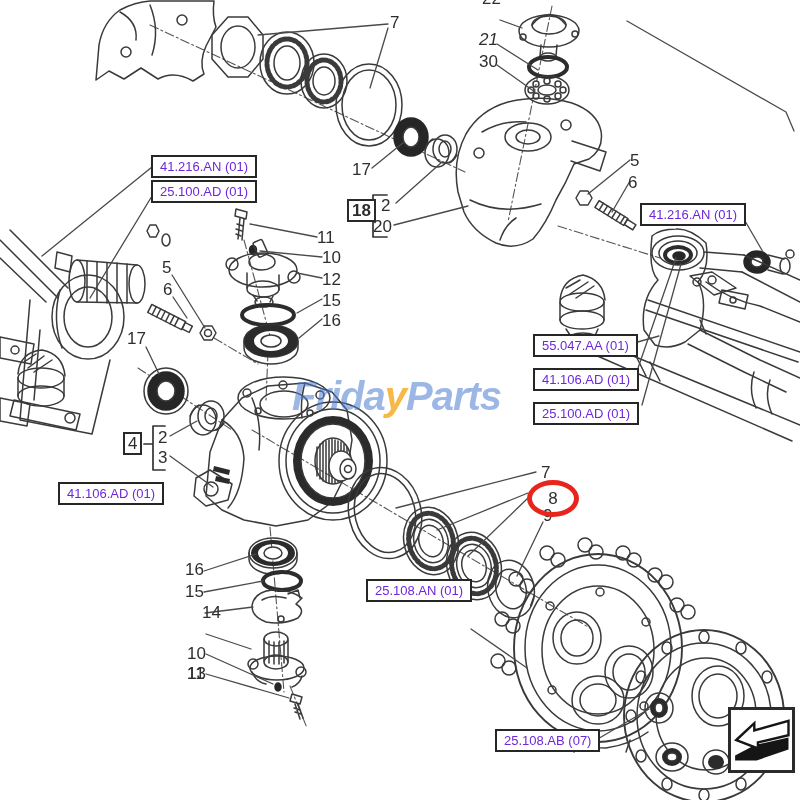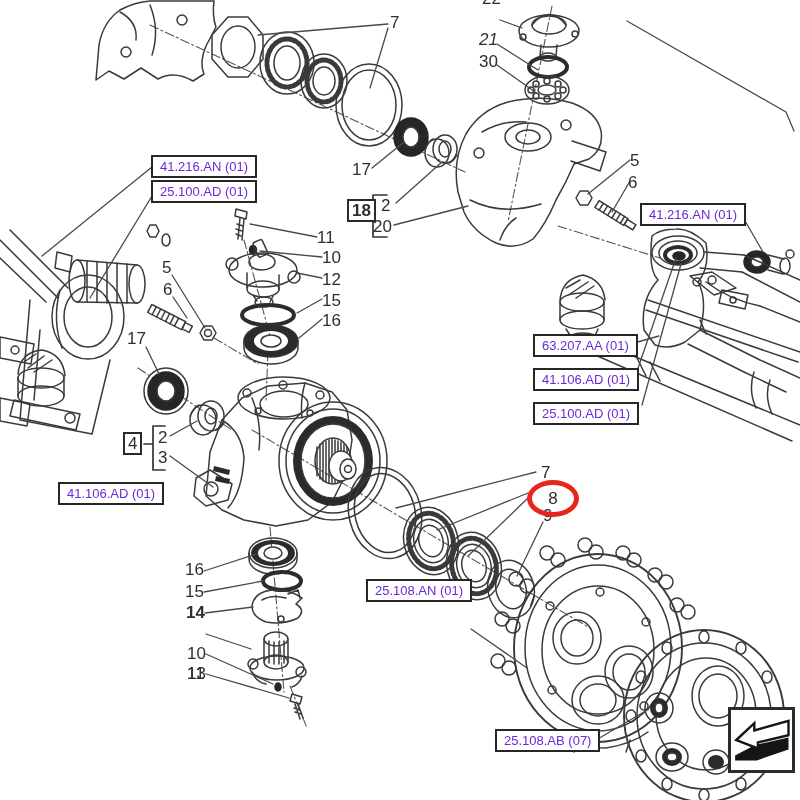--- a/index.html
+++ b/index.html
@@ -398,25 +398,26 @@
       <path class="leader" d="M528,498 L468,556"></path>
       <path class="leader" d="M543,522 L517,576"></path>
       <path class="leader" d="M471,629 L527,668"></path>
       <path class="leader" d="M596,740 L649,709"></path>
       <path class="leader" d="M627,21 L786,112 L794,131"></path>
       <path class="bracket" d="M367,214 L373,214 M373,195 L373,237 M373,195 L387,195 M373,237 L387,237"></path>
       <path class="bracket" d="M144,444 L153,444 M153,426 L153,470 M153,426 L165,426 M153,470 L165,470"></path>
     </g>
   </svg>
 
+  <div class="watermark"><span class="wm-blue">Frida</span><span class="wm-orange">y</span><span class="wm-blue">Parts</span></div>
 
   <div class="code-box" style="left:151px;top:155px;">41.216.AN (01)</div>
   <div class="code-box" style="left:151px;top:180px;">25.100.AD (01)</div>
   <div class="code-box" style="left:640px;top:203px;">41.216.AN (01)</div>
-  <div class="code-box" style="left:533px;top:334px;">63.207.AA (01)</div>
+  <div class="code-box" style="left:533px;top:334px;">55.047.AA (01)</div>
   <div class="code-box" style="left:533px;top:368px;">41.106.AD (01)</div>
   <div class="code-box" style="left:533px;top:402px;">25.100.AD (01)</div>
   <div class="code-box" style="left:58px;top:482px;">41.106.AD (01)</div>
   <div class="code-box" style="left:366px;top:579px;">25.108.AN (01)</div>
   <div class="code-box" style="left:495px;top:729px;">25.108.AB (07)</div>
 
   <div class="num" style="left:390px;top:14px;">7</div>
   <div class="num" style="left:352px;top:161px;">17</div>
   <div class="num boxed" style="left:347px;top:199px;font-weight:bold;">18</div>
   <div class="num" style="left:381px;top:197px;">2</div>
@@ -432,21 +433,21 @@
   <div class="num" style="left:322px;top:292px;">15</div>
   <div class="num" style="left:322px;top:312px;">16</div>
   <div class="num" style="left:162px;top:259px;">5</div>
   <div class="num" style="left:163px;top:281px;">6</div>
   <div class="num" style="left:127px;top:330px;">17</div>
   <div class="num boxed" style="left:123px;top:432px;">4</div>
   <div class="num" style="left:158px;top:429px;">2</div>
   <div class="num" style="left:158px;top:449px;">3</div>
   <div class="num" style="left:185px;top:561px;">16</div>
   <div class="num" style="left:185px;top:583px;">15</div>
-  <div class="num" style="left:186px;top:604px;font-weight:bold;">14</div>
+  <div class="num" style="left:202px;top:604px;">14</div>
   <div class="num" style="left:187px;top:625px;margin-top:40px;">13</div>
   <div class="num" style="left:187px;top:645px;">10</div>
   <div class="num" style="left:187px;top:665px;">11</div>
   <div class="num" style="left:541px;top:464px;">7</div>
   <div class="num" style="left:543px;top:507px;">9</div>
 
   <div class="highlight-ellipse">
     <span class="num">8</span>
   </div>
 

